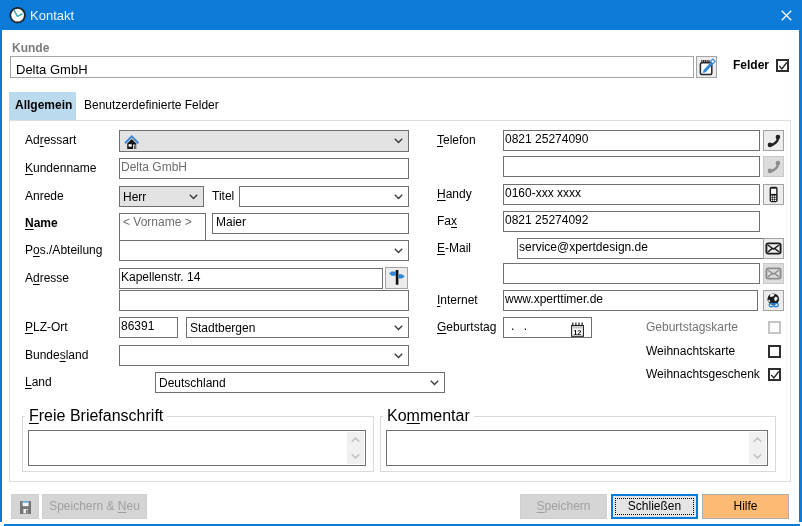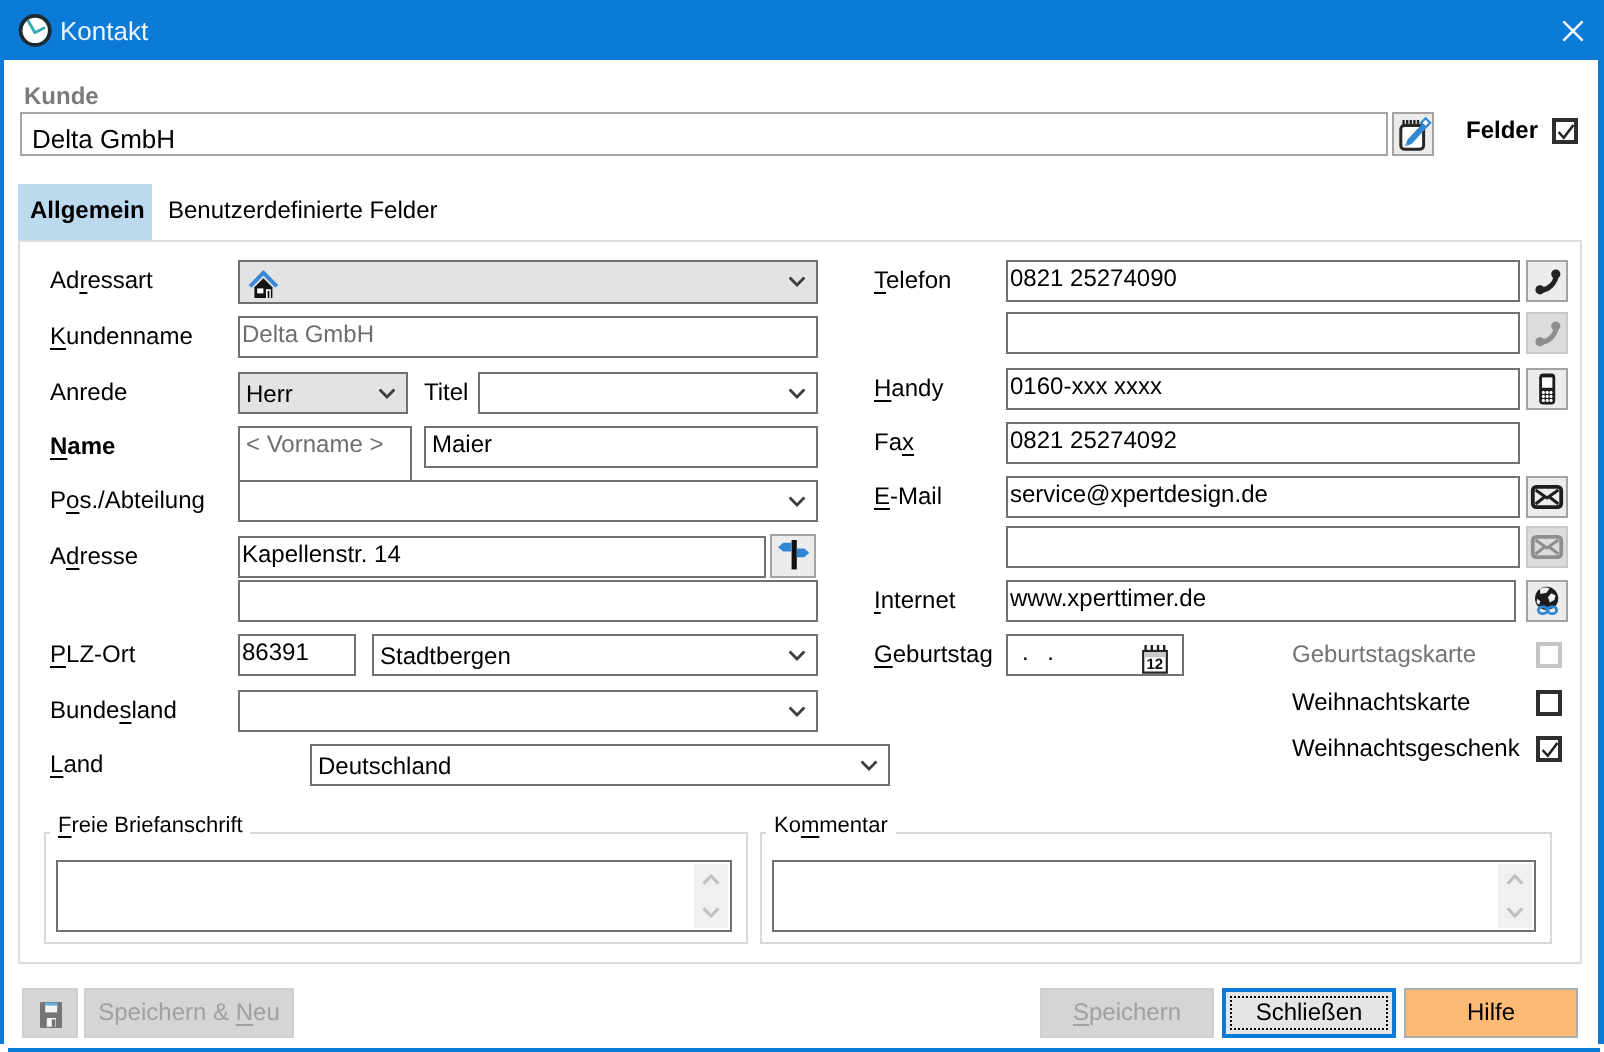--- a/index.html
+++ b/index.html
@@ -13,21 +13,21 @@
 .cg { background:#e3e3e3; }
 .cw { background:#fff; }
 .chev { position:absolute; right:5px; top:50%; margin-top:-3px; }
 .ibtn { position:absolute; background:#ececec; border:1px solid #a3a3a3; }
 .ibtn-d { background:#dcdcdc; border-color:#c9c9c9; }
 .cb { position:absolute; width:13px; height:13px; background:#fff; border:2px solid #2e2e2e; }
 .cb-d { border-color:#c5c5c5; background:#fdfdfd; }
 .btn { position:absolute; background:#fdba74; border:1px solid #adadad; text-align:center; line-height:23px; font-size:12px; }
 .btn-d { background:#d5d5d5; border-color:#cfcfcf; color:#a0a0a0; }
 .grp { position:absolute; border:1px solid #d9d9d9; }
-.leg { position:absolute; background:#fff; padding:0 4px; font-size:11px; white-space:nowrap; z-index:2; }
+.leg { position:absolute; background:#fff; padding:0 4px; font-size:16px; white-space:nowrap; z-index:2; }
 .ta { position:absolute; background:#fff; border:1px solid #707070; }
 .sb { position:absolute; top:1px; right:1px; bottom:1px; width:17px; background:#f0f0f0; }
 u { text-decoration-thickness:1px; text-underline-offset:2px; }
 </style>
 </head>
 <body>
 
 <div class="abs" style="left:0;top:0;width:802px;height:30px;background:#0c7bd8;"></div>
 
 <div class="abs" style="left:0;top:30px;width:2px;height:492px;background:#0c7bd8;"></div>
@@ -160,21 +160,21 @@
 <div class="tb" style="left:503px;top:130px;width:257px;height:21px;">
     <div class="txt">0821 25274090</div>
   </div>
 <div class="tb" style="left:503px;top:156px;width:257px;height:21px;"></div>
 <div class="tb" style="left:503px;top:184px;width:257px;height:21px;">
     <div class="txt">0160-xxx xxxx</div>
   </div>
 <div class="tb" style="left:503px;top:211px;width:257px;height:21px;">
     <div class="txt">0821 25274092</div>
   </div>
-<div class="tb" style="left:503px;top:238px;width:257px;height:21px;">
+<div class="tb" style="left:517px;top:238px;width:257px;height:21px;">
     <div class="txt">service@xpertdesign.de</div>
   </div>
 <div class="tb" style="left:503px;top:263px;width:257px;height:21px;"></div>
 <div class="tb" style="left:503px;top:290px;width:255px;height:21px;">
     <div class="txt">www.xperttimer.de</div>
   </div>
 <div class="tb" style="left:503px;top:317px;width:89px;height:21px;">
     <div class="txt" style="left:7px;letter-spacing:3px;">.&nbsp;.</div>
 <svg style="position:absolute;right:7px;top:4px;" width="13" height="15" viewBox="0 0 13 15">
 <path d="M1.8 0.5 v3 M4.9 0.5 v3 M8 0.5 v3 M11.1 0.5 v3" stroke="#222" stroke-width="1.2"></path>

